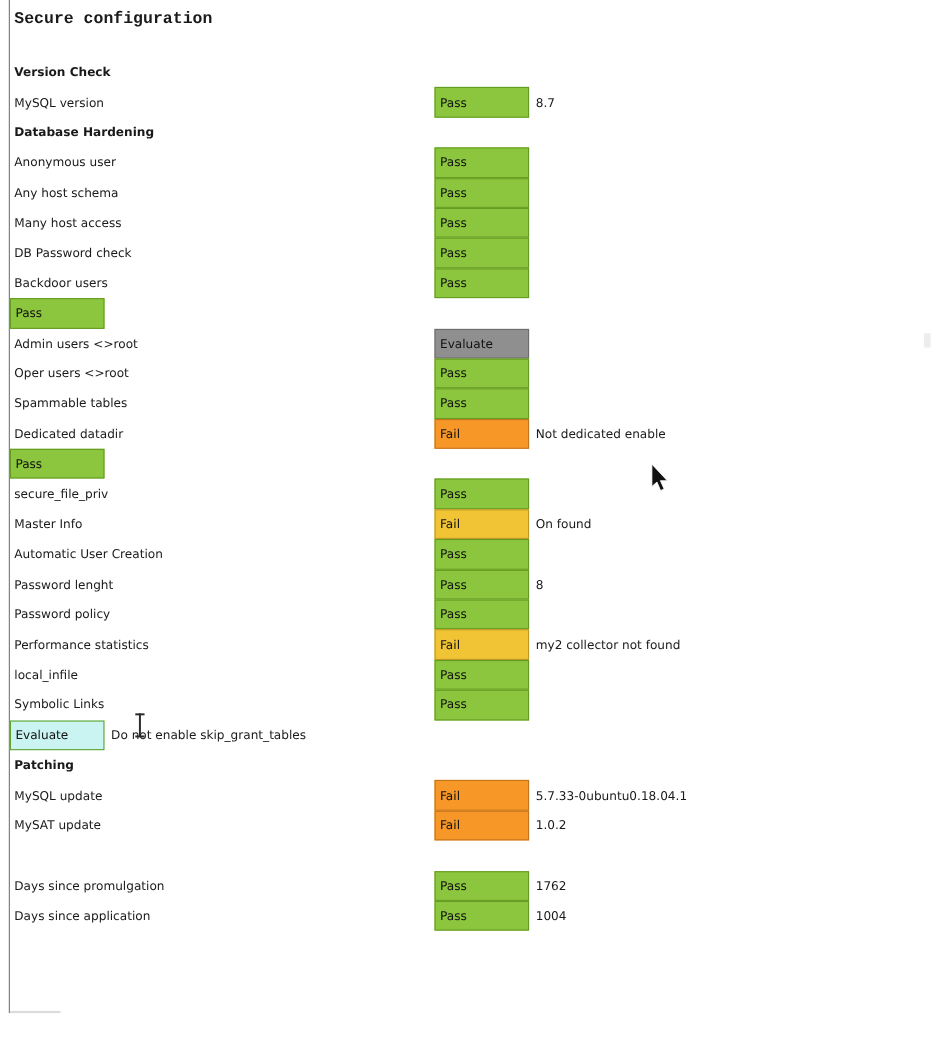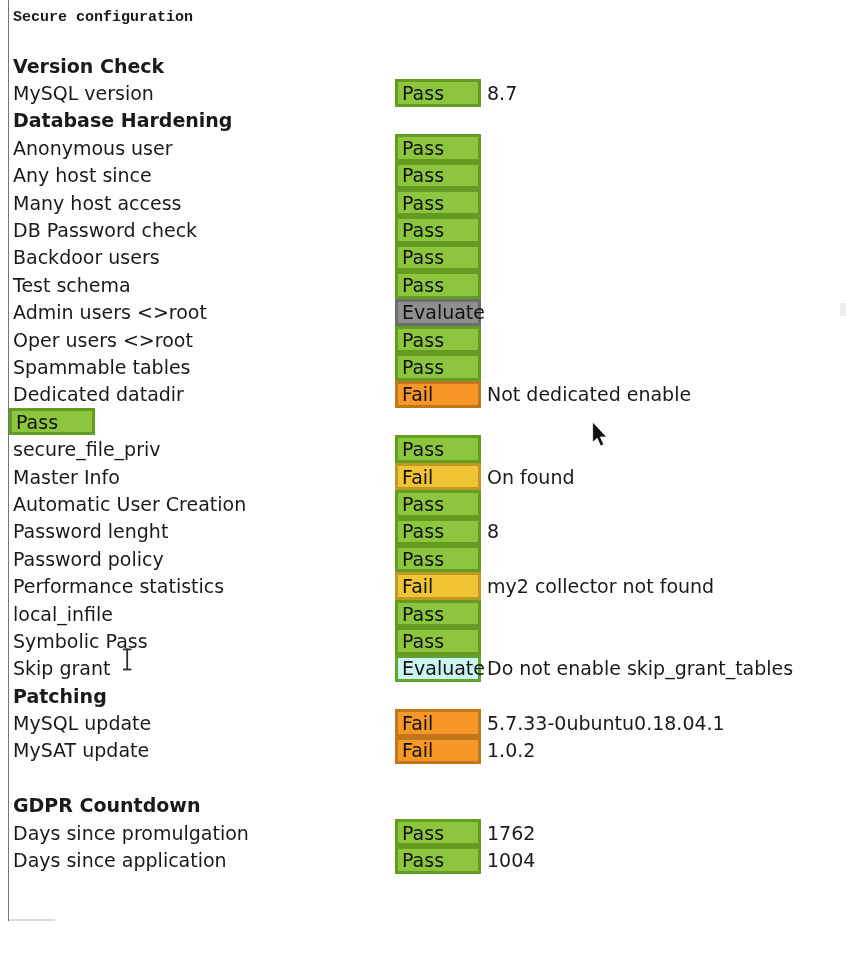--- a/index.html
+++ b/index.html
@@ -27,27 +27,27 @@
   .content { position: absolute; left: 9px; top: 6px; width: 837px; }
   .title-row {
     height: 24px; line-height: 24px;
     font-weight: 700; font-size: 15px; padding-left: 4px;
     white-space: nowrap;
     font-family: Liberation Mono, monospace;
   }
   .top-spacer { height: 22px; }
   .grid-row {
     height: 27.4px; display: flex; align-items: center;
-    font-size: 19px;
+    font-size: 11px;
   }
   .row-label { width: 386px; padding-left: 4px; white-space: nowrap; }
   .section-heading { font-weight: 700; }
   .badge {
     width: 86px; height: 27.4px;
-    border: 3px solid #7f1d1d;
+    border: 1px solid #7f1d1d;
     padding-left: 4px;
     display: flex; align-items: center;
     white-space: nowrap;
   }
   .note { margin-left: 6px; white-space: nowrap; }
   .cursor-layer { position: absolute; left: 0; top: 0; pointer-events: none; }
 </style>
 </head>
 <body>
 
@@ -68,37 +68,36 @@
         <div class="note">8.7</div>
       </div>
       <div class="grid-row">
         <div class="row-label section-heading">Database Hardening</div>
       </div>
       <div class="grid-row">
         <div class="row-label">Anonymous user</div>
         <div class="badge" style="background: rgb(140, 198, 62); border-color: rgb(100, 155, 33); color: rgb(17, 17, 17);">Pass</div>
       </div>
       <div class="grid-row">
-        <div class="row-label">Any host since</div>
+        <div class="row-label">Any host schema</div>
         <div class="badge" style="background: rgb(140, 198, 62); border-color: rgb(100, 155, 33); color: rgb(17, 17, 17);">Pass</div>
       </div>
       <div class="grid-row">
         <div class="row-label">Many host access</div>
         <div class="badge" style="background: rgb(140, 198, 62); border-color: rgb(100, 155, 33); color: rgb(17, 17, 17);">Pass</div>
       </div>
       <div class="grid-row">
         <div class="row-label">DB Password check</div>
         <div class="badge" style="background: rgb(140, 198, 62); border-color: rgb(100, 155, 33); color: rgb(17, 17, 17);">Pass</div>
       </div>
       <div class="grid-row">
         <div class="row-label">Backdoor users</div>
         <div class="badge" style="background: rgb(140, 198, 62); border-color: rgb(100, 155, 33); color: rgb(17, 17, 17);">Pass</div>
       </div>
       <div class="grid-row">
-        <div class="row-label">Test schema</div>
         <div class="badge" style="background: rgb(140, 198, 62); border-color: rgb(100, 155, 33); color: rgb(17, 17, 17);">Pass</div>
       </div>
       <div class="grid-row">
         <div class="row-label">Admin users &lt;&gt;root</div>
         <div class="badge" style="background: rgb(143, 143, 143); border-color: rgb(109, 109, 109); color: rgb(17, 17, 17);">Evaluate</div>
       </div>
       <div class="grid-row">
         <div class="row-label">Oper users &lt;&gt;root</div>
         <div class="badge" style="background: rgb(140, 198, 62); border-color: rgb(100, 155, 33); color: rgb(17, 17, 17);">Pass</div>
       </div>
@@ -139,45 +138,41 @@
       <div class="grid-row">
         <div class="row-label">Performance statistics</div>
         <div class="badge" style="background: rgb(240, 196, 52); border-color: rgb(189, 154, 36); color: rgb(17, 17, 17);">Fail</div>
         <div class="note">my2 collector not found</div>
       </div>
       <div class="grid-row">
         <div class="row-label">local_infile</div>
         <div class="badge" style="background: rgb(140, 198, 62); border-color: rgb(100, 155, 33); color: rgb(17, 17, 17);">Pass</div>
       </div>
       <div class="grid-row">
-        <div class="row-label">Symbolic Pass</div>
+        <div class="row-label">Symbolic Links</div>
         <div class="badge" style="background: rgb(140, 198, 62); border-color: rgb(100, 155, 33); color: rgb(17, 17, 17);">Pass</div>
       </div>
       <div class="grid-row">
-        <div class="row-label">Skip grant</div>
         <div class="badge" style="background: rgb(201, 244, 241); border-color: rgb(98, 163, 48); color: rgb(17, 17, 17);">Evaluate</div>
         <div class="note">Do not enable skip_grant_tables</div>
       </div>
       <div class="grid-row">
         <div class="row-label section-heading">Patching</div>
       </div>
       <div class="grid-row">
         <div class="row-label">MySQL update</div>
         <div class="badge" style="background: rgb(247, 151, 39); border-color: rgb(194, 118, 28); color: rgb(17, 17, 17);">Fail</div>
         <div class="note">5.7.33-0ubuntu0.18.04.1</div>
       </div>
       <div class="grid-row">
         <div class="row-label">MySAT update</div>
         <div class="badge" style="background: rgb(247, 151, 39); border-color: rgb(194, 118, 28); color: rgb(17, 17, 17);">Fail</div>
         <div class="note">1.0.2</div>
       </div>
       <div class="grid-row"></div>
-      <div class="grid-row">
-        <div class="row-label section-heading">GDPR Countdown</div>
-      </div>
       <div class="grid-row">
         <div class="row-label">Days since promulgation</div>
         <div class="badge" style="background: rgb(140, 198, 62); border-color: rgb(100, 155, 33); color: rgb(17, 17, 17);">Pass</div>
         <div class="note">1762</div>
       </div>
       <div class="grid-row">
         <div class="row-label">Days since application</div>
         <div class="badge" style="background: rgb(140, 198, 62); border-color: rgb(100, 155, 33); color: rgb(17, 17, 17);">Pass</div>
         <div class="note">1004</div>
       </div>

